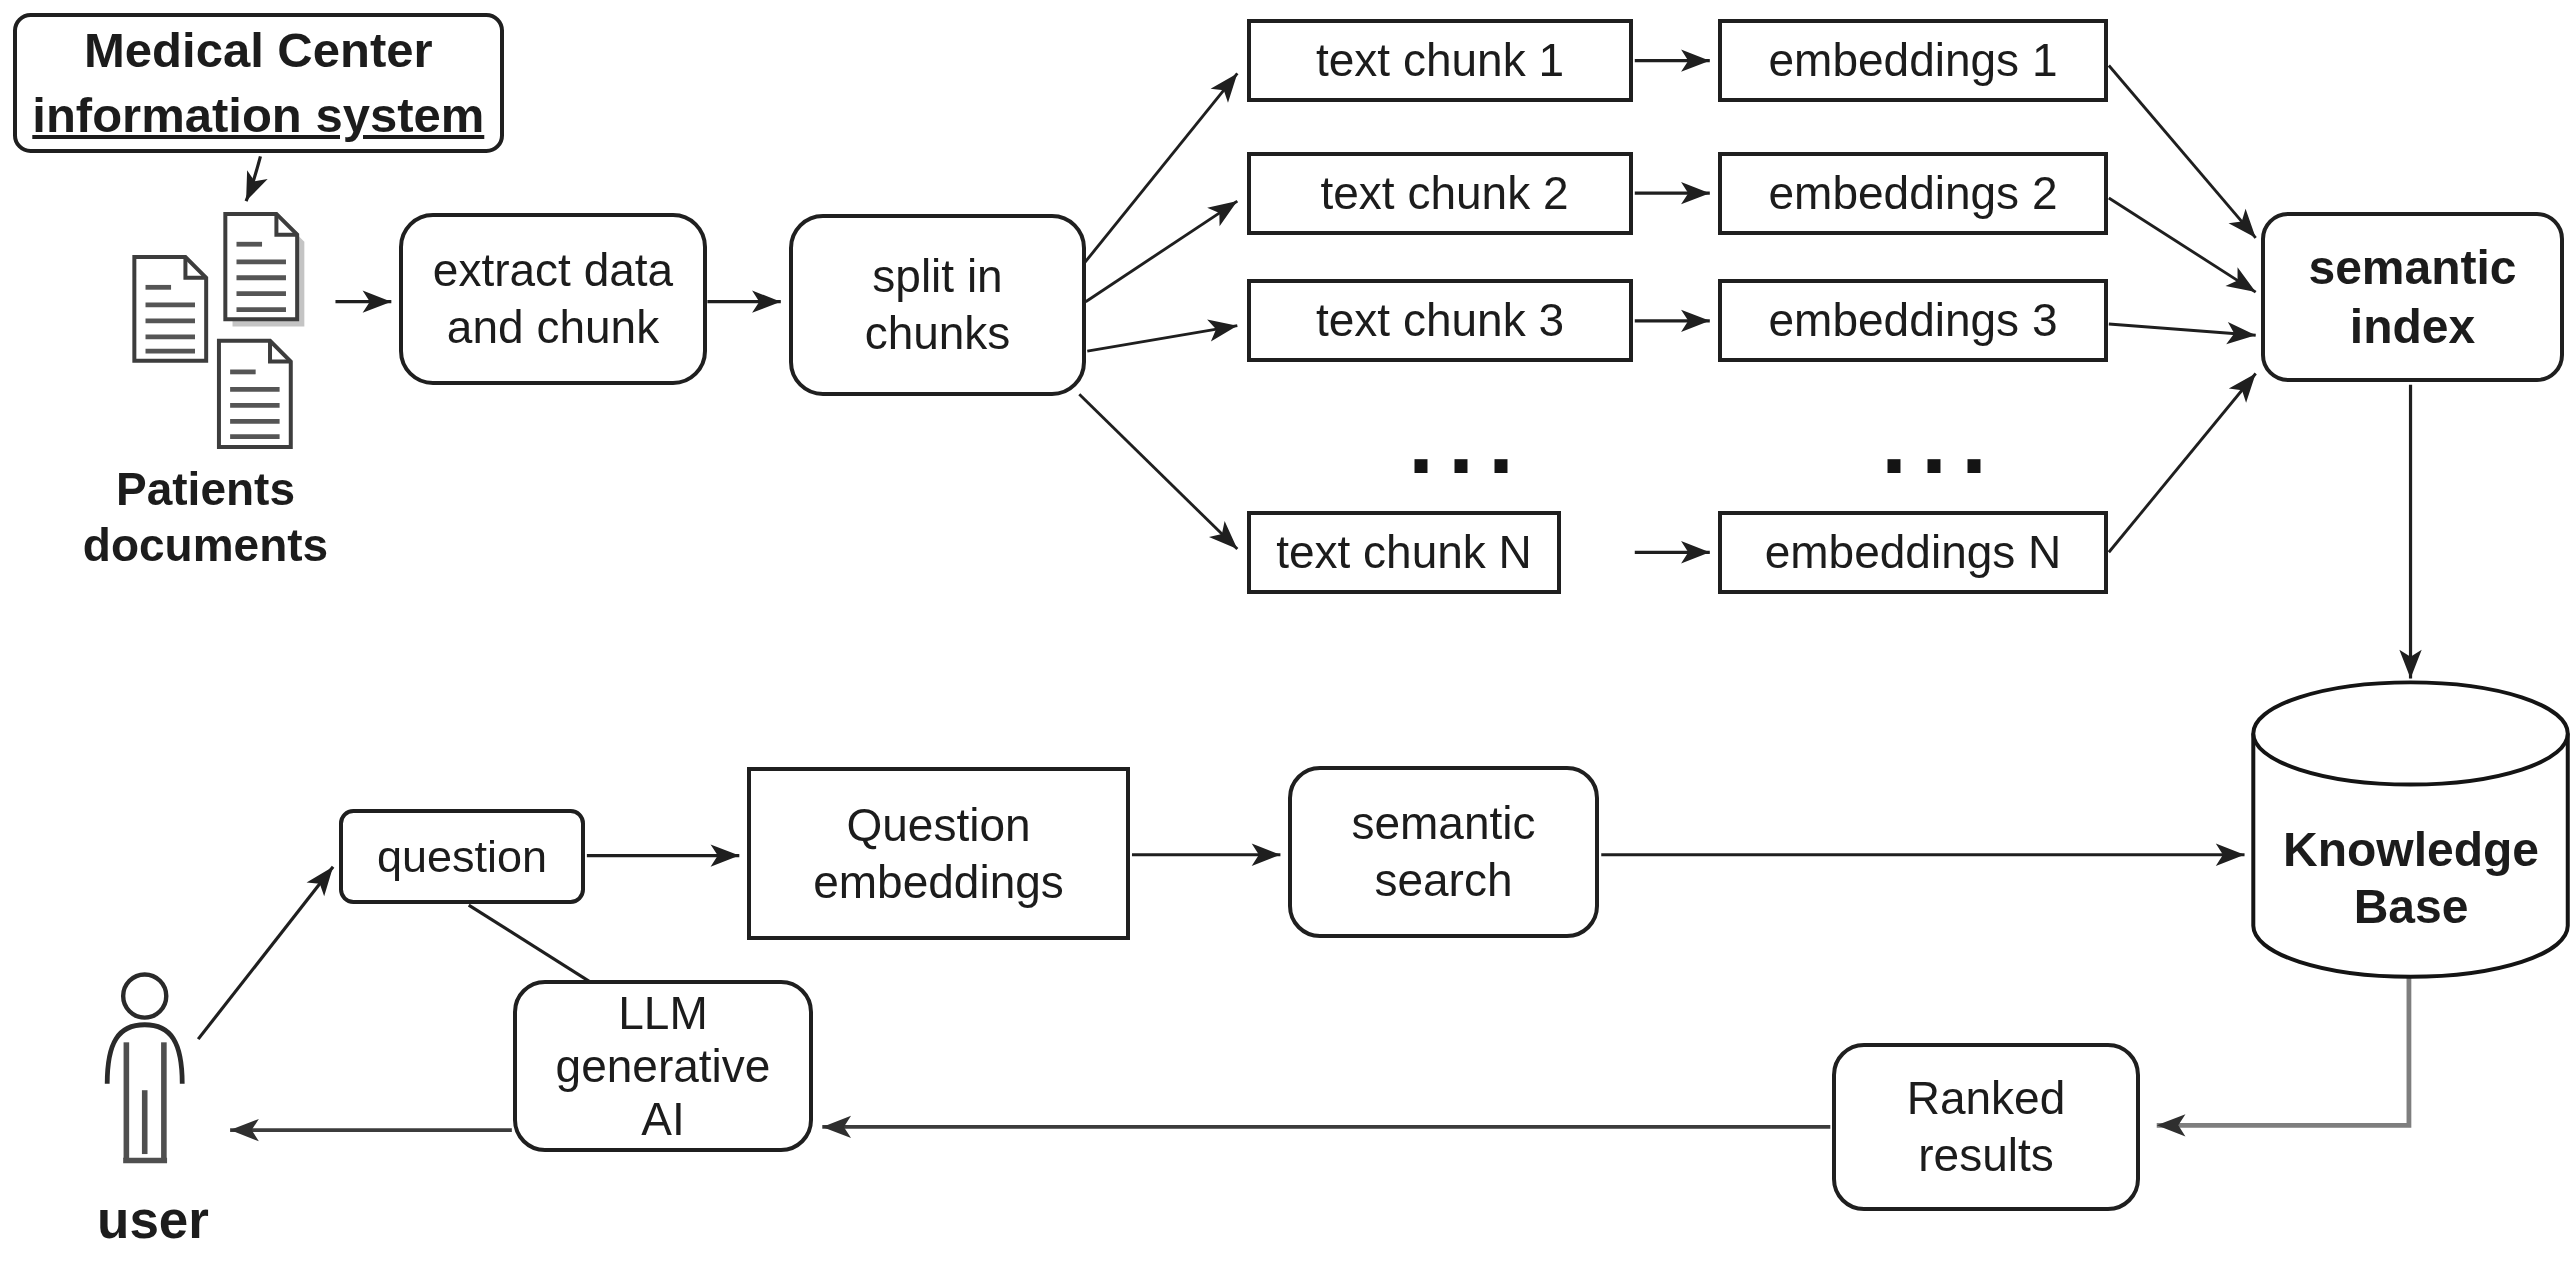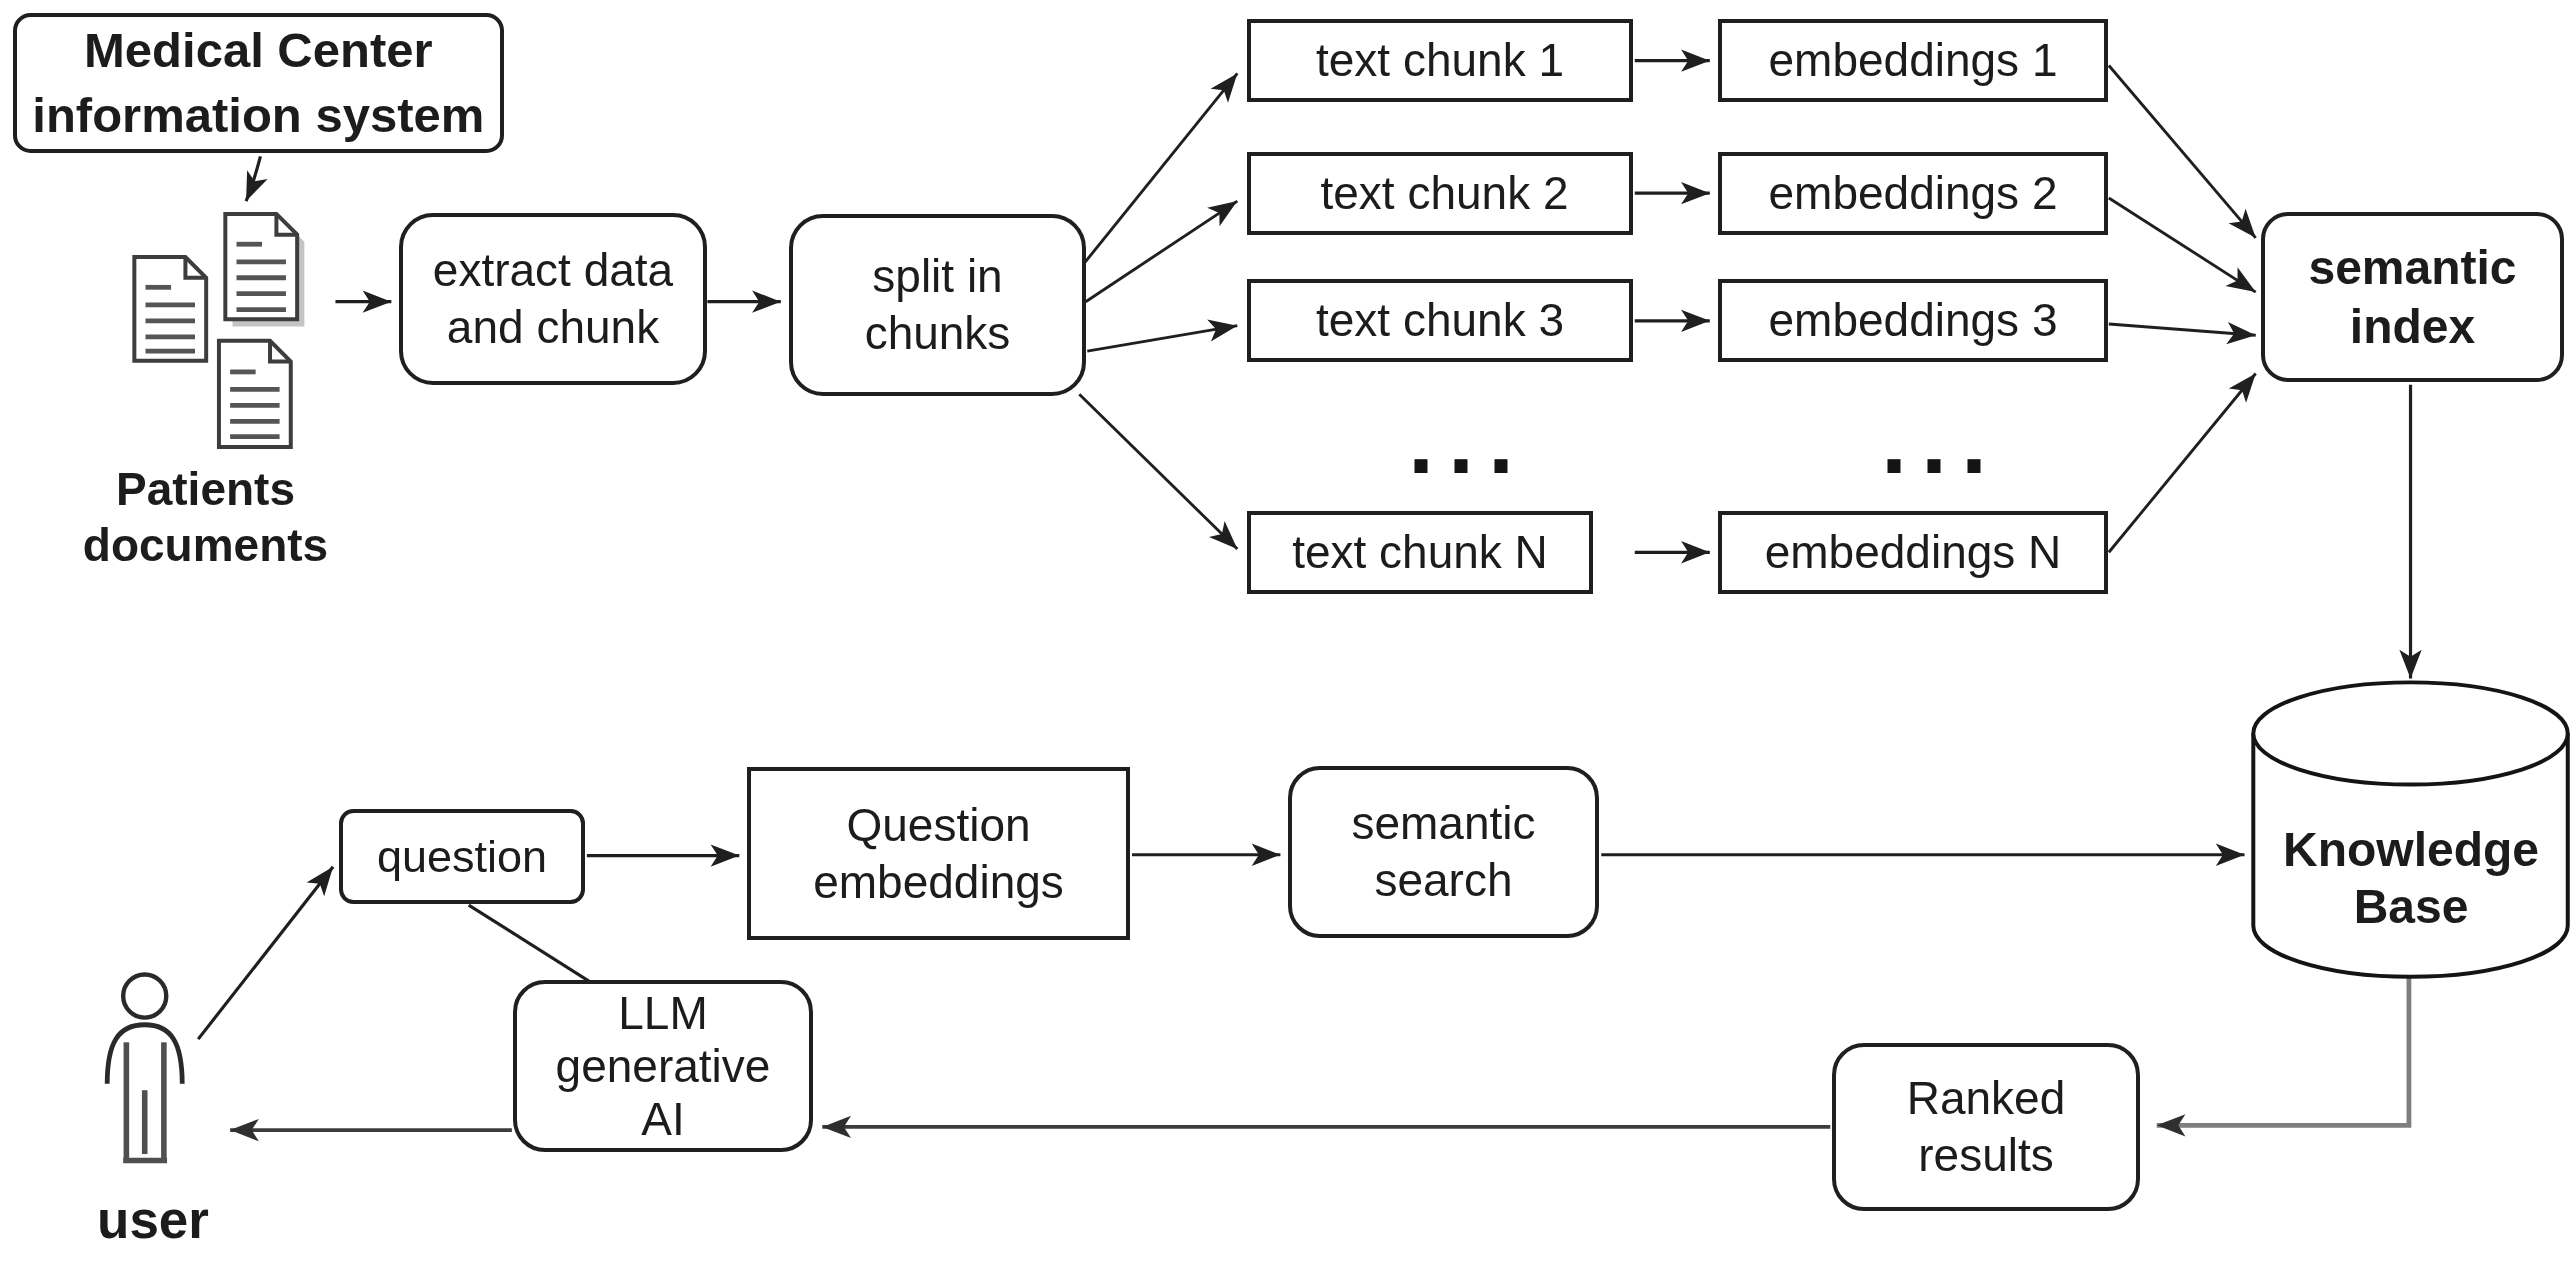--- a/index.html
+++ b/index.html
@@ -126,21 +126,21 @@
         <line x1="158" y1="1306" x2="158" y2="1452"></line>
         <line x1="205" y1="1306" x2="205" y2="1452"></line>
         <line x1="181" y1="1366" x2="181" y2="1446"></line>
         <line x1="154" y1="1454" x2="209" y2="1454"></line>
       </g>
     </g>
   </svg>
 
   <div class="node semi" style="left:12.8px;top:12.8px;width:491px;height:140px;border-radius:17.6px;">
     <div class="ln" style="font-size:49px;line-height:65px;">Medical Center</div>
-    <div class="ln" style="font-size:49px;line-height:65px;">information system</div>
+    <div class="ln" style="font-size:49px;line-height:65px;text-decoration:underline;">information system</div>
   </div>
 
   <div class="label semi" style="left:46px;top:457px;width:319px;height:120px;">
     <div class="ln" style="line-height:56px;">Patients</div>
     <div class="ln" style="line-height:56px;">documents</div>
   </div>
 
   <div class="node" style="left:399px;top:213px;width:308px;height:172px;border-radius:34px;">
     <div class="ln">extract data</div>
     <div class="ln">and chunk</div>
@@ -153,21 +153,21 @@
 
   <div class="node" style="left:1247px;top:19px;width:386px;height:83px;border-radius:0;">
     <div class="ln">text chunk 1</div>
   </div>
   <div class="node" style="left:1247px;top:152px;width:386px;height:83px;border-radius:0;padding-left:9px;">
     <div class="ln">text chunk 2</div>
   </div>
   <div class="node" style="left:1247px;top:279px;width:386px;height:83px;border-radius:0;">
     <div class="ln">text chunk 3</div>
   </div>
-  <div class="node" style="left:1247px;top:511px;width:346px;height:83px;border-radius:0;">
+  <div class="node" style="left:1247px;top:511px;width:314px;height:83px;border-radius:0;">
     <div class="ln">text chunk N</div>
   </div>
 
   <div class="node" style="left:1718px;top:19px;width:390px;height:83px;border-radius:0;">
     <div class="ln">embeddings 1</div>
   </div>
   <div class="node" style="left:1718px;top:152px;width:390px;height:83px;border-radius:0;">
     <div class="ln">embeddings 2</div>
   </div>
   <div class="node" style="left:1718px;top:279px;width:390px;height:83px;border-radius:0;">

